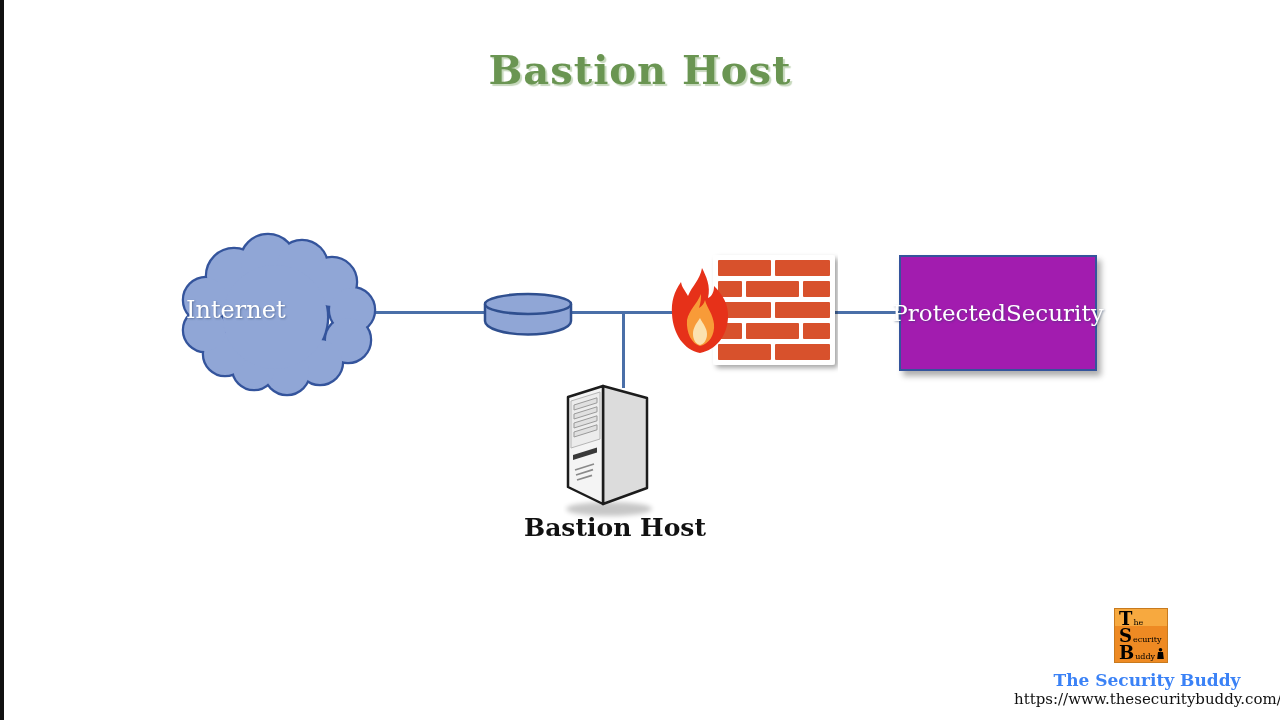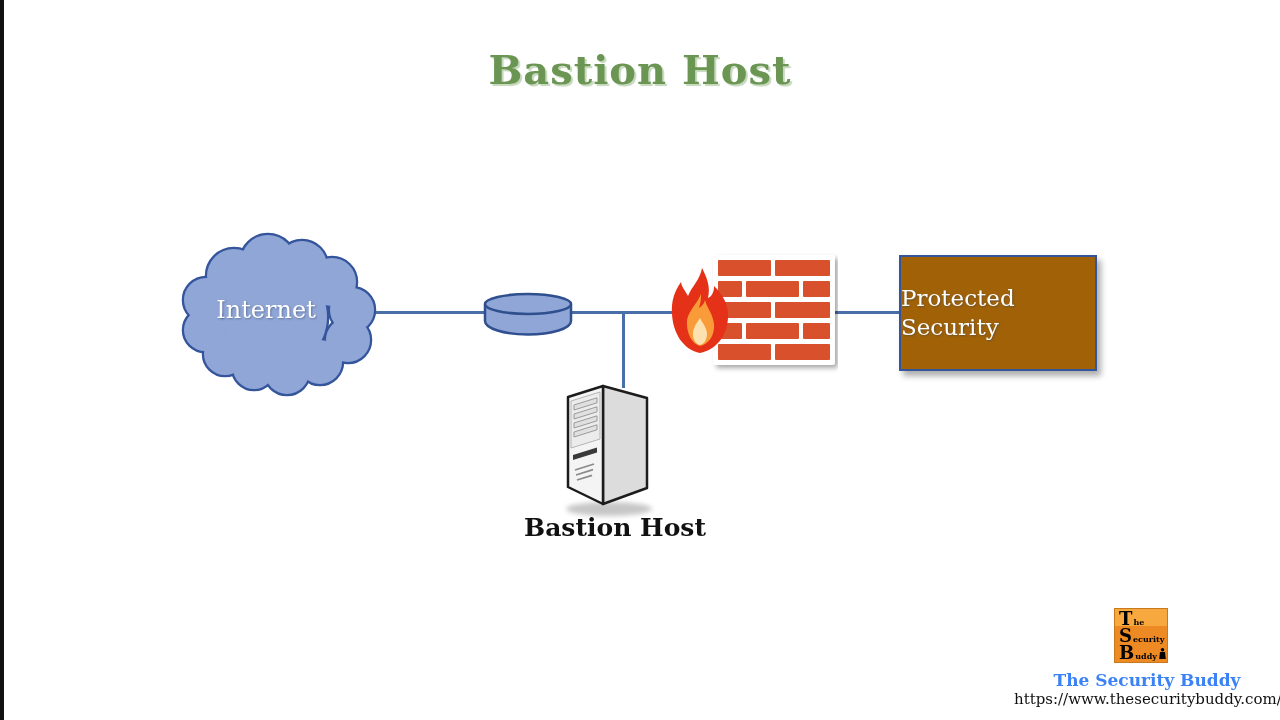--- a/index.html
+++ b/index.html
@@ -13,49 +13,49 @@
   
   .title{left:0;top:46px;width:100%;text-align:center;font-size:40px;font-weight:bold;
          color:#6a9552;letter-spacing:1px;text-shadow:2px 2px 1px #c6d8bc;}
 
   
   .h-line{left:373px;top:311px;width:527px;height:3px;background:#4a6fa8;}
   .v-line{left:622px;top:313px;width:3px;height:75px;background:#4a6fa8;}
 
   
   .cloud{left:170px;top:222px;width:212px;height:178px;}
-  .cloud-label{left:186px;top:296px;width:160px;text-align:center;font-size:24px;color:#ffffff;
+  .cloud-label{left:186px;top:296px;width:160px;text-align:left;font-size:24px;color:#ffffff;
                text-shadow:1px 1px 2px rgba(40,60,100,.45);}
 
   
   .hub{left:482px;top:291px;width:92px;height:46px;}
 
   
   .firewall{left:662px;top:250px;width:176px;height:124px;}
 
   
-  .protected-box{left:899px;top:255px;width:194px;height:112px;background:#a16207;
+  .protected-box{left:899px;top:255px;width:194px;height:112px;background:#a21caf;
                  border:2px solid #34549c;box-shadow:4px 5px 6px rgba(0,0,0,.32);
-                 display:flex;flex-direction:column;align-items:flex-start;justify-content:center;
+                 display:flex;flex-direction:row;align-items:center;justify-content:center;
                  color:#fff;font-size:23px;line-height:29px;
                  text-shadow:1px 1px 2px rgba(40,60,100,.45);}
 
   
   .server{left:563px;top:383px;width:96px;height:138px;}
   .server-label{left:505px;top:513px;width:220px;text-align:center;font-size:25px;
                 font-weight:bold;color:#111;}
 
   
   .logo{left:1114px;top:608px;width:54px;height:55px;
         background:linear-gradient(to bottom,#f7a93f 0 17px,#ee8a23 17px);
         border:1px solid #c87a1e;box-sizing:border-box;
         display:flex;flex-direction:column;justify-content:center;padding:1px 0 0 4px;}
   .logo-row{display:flex;align-items:flex-start;height:17px;line-height:15px;}
   .logo-big{font-size:18px;font-weight:bold;color:#000;line-height:16px;}
-  .logo-small{font-size:8px;font-weight:bold;color:#000;margin:4px 0 0 1px;letter-spacing:0;}
+  .logo-small{font-size:8px;font-weight:normal;color:#000;margin:4px 0 0 1px;letter-spacing:0;}
   .logo-person{width:7px;height:11px;margin:3px 0 0 2px;}
   .brand-name{left:1014px;top:670px;width:266px;text-align:center;font-size:17px;
               font-weight:bold;color:#3b82f6;}
   .brand-url{left:1014px;top:690px;width:266px;text-align:left;font-size:15px;color:#111;}
 </style>
 </head>
 <body>
 
 <div id="canvas">
 

